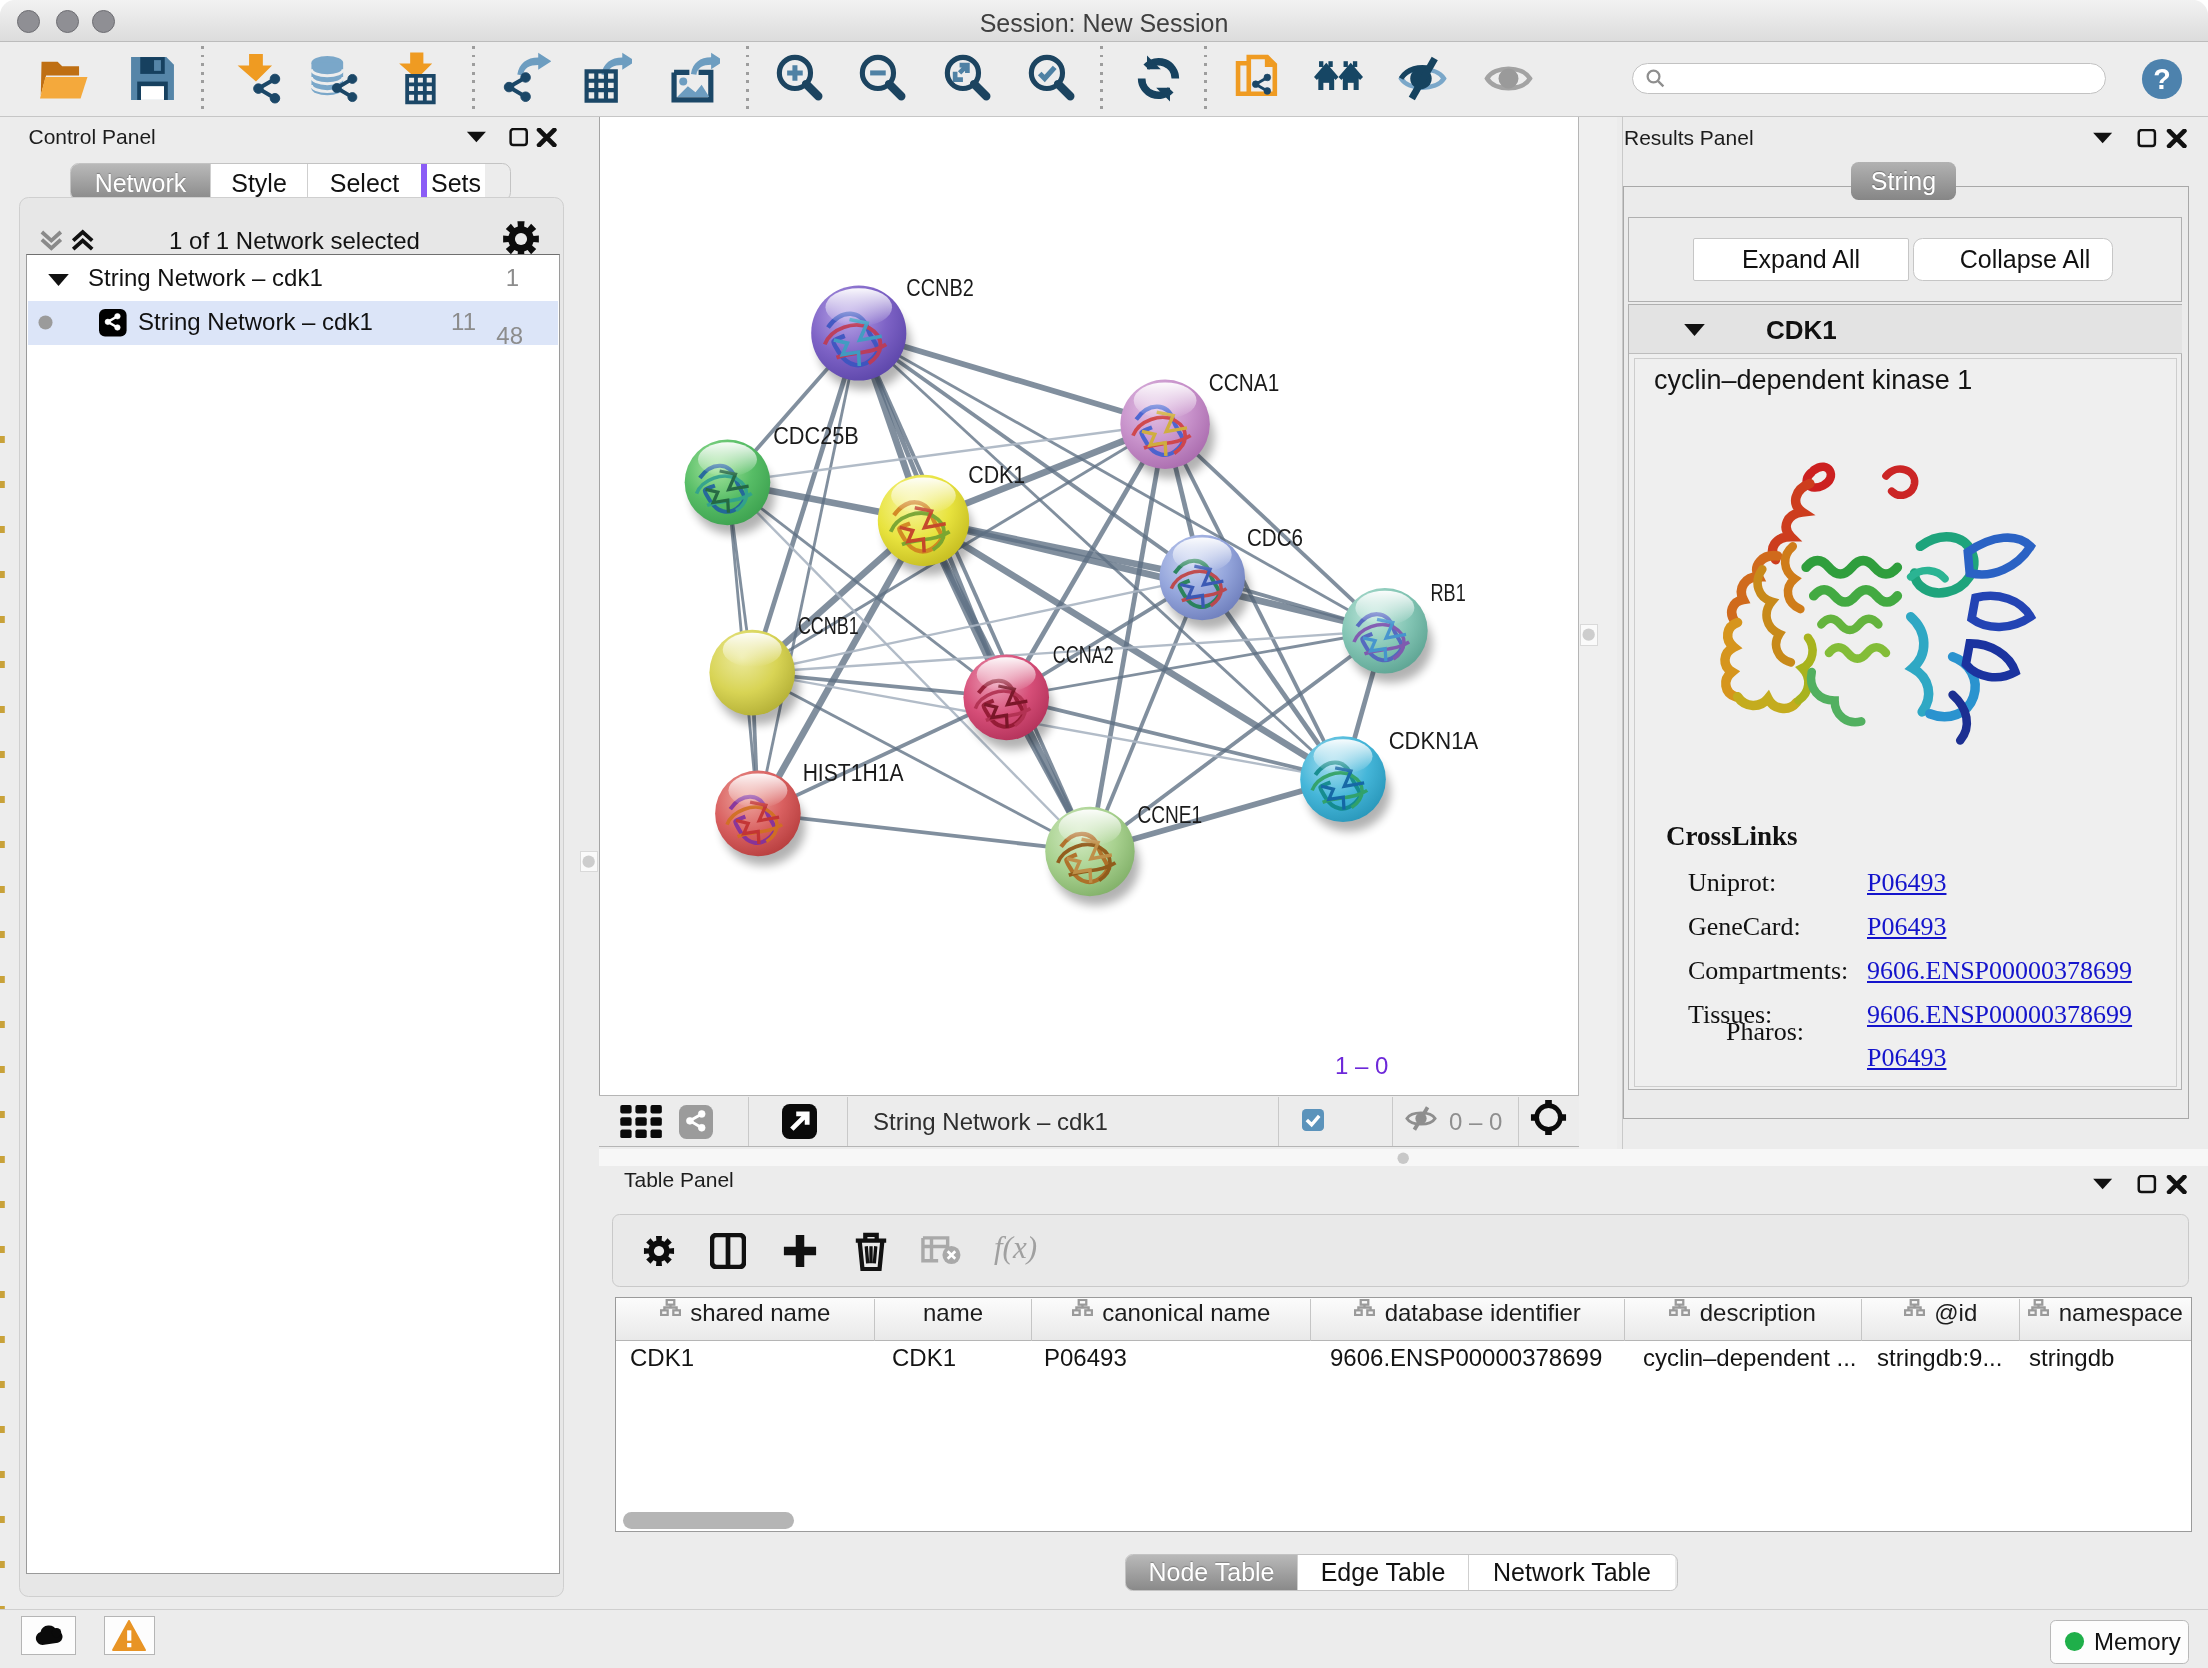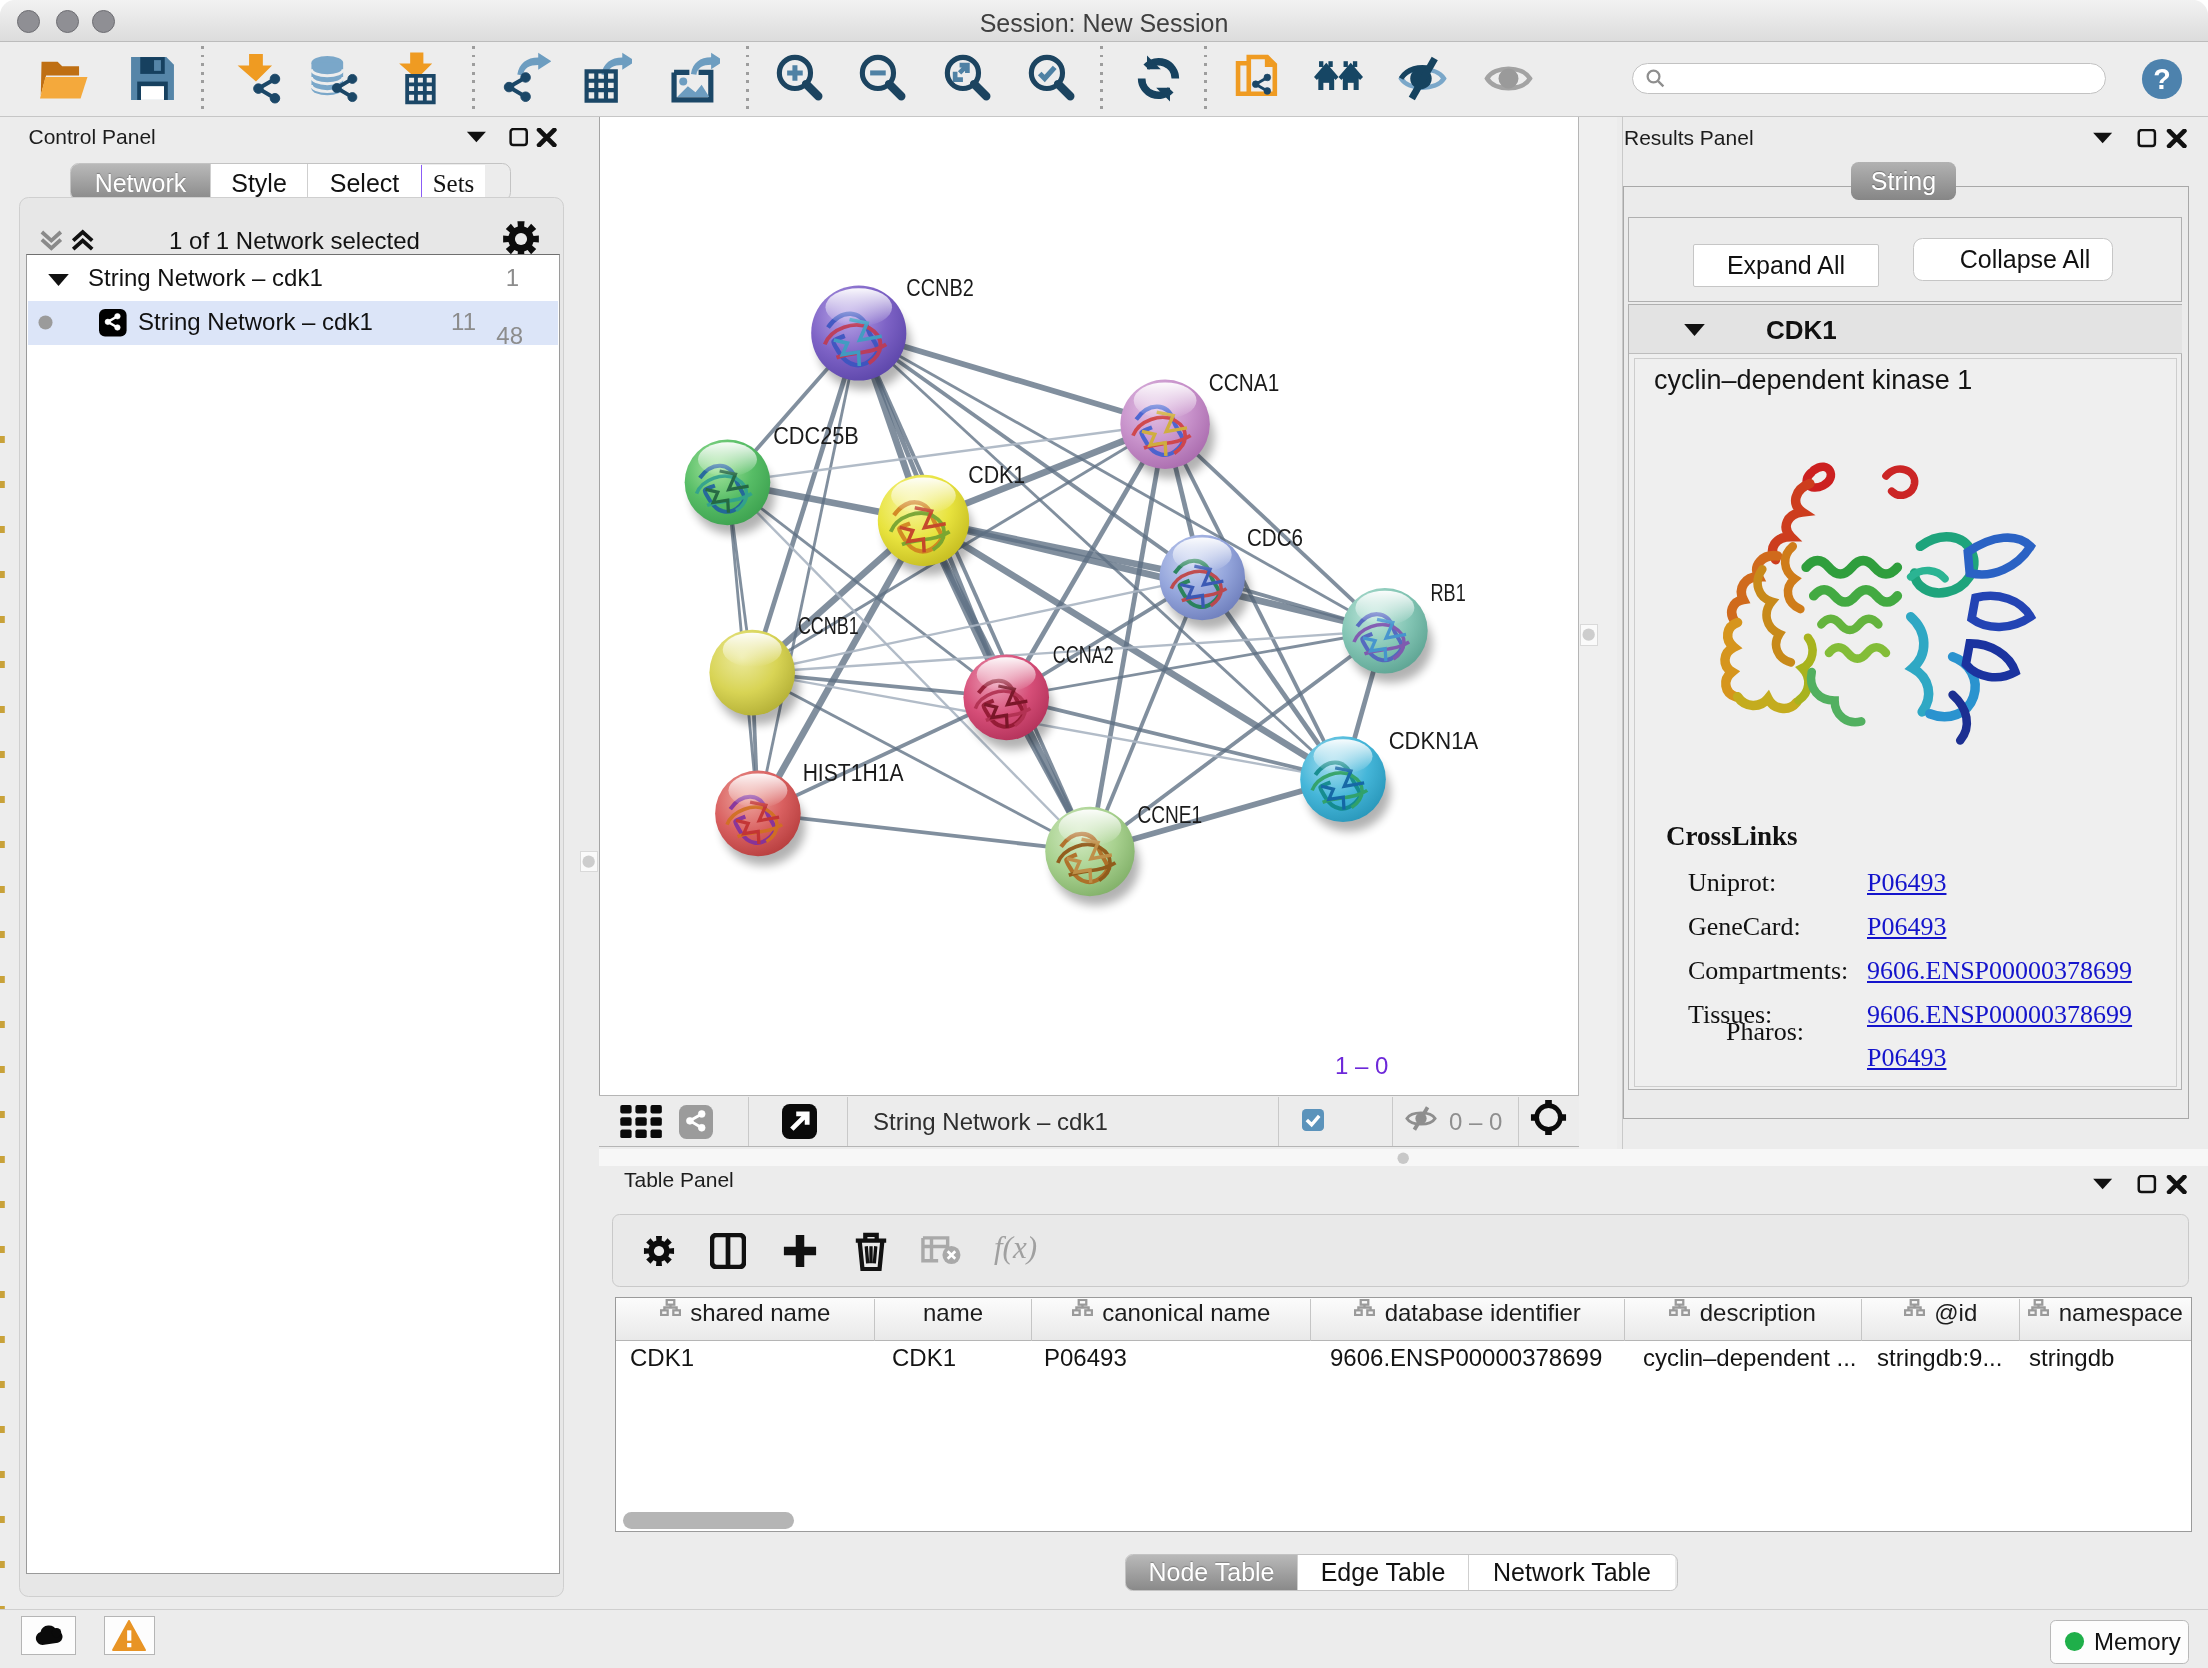--- a/index.html
+++ b/index.html
@@ -234,21 +234,21 @@
     </svg>
   </div>
   <div id="controlpanel">
     <div class="abs ptitle" style="left:28.5px;top:125px;">Control Panel</div>
     <svg class="abs" style="left:465px;top:128px;width:95px;height:19px;" viewBox="0 0 100 20">
       <path d="M2 4 L22 4 12 15 z" fill="#111"></path>
       <rect x="48" y="1" width="17" height="17" rx="3" fill="none" stroke="#111" stroke-width="2.6"></rect>
       <path d="M78 2 L94 18 M94 2 L78 18" stroke="#111" stroke-width="5" stroke-linecap="round"></path>
     </svg>
     <div class="abs" style="left:70px;top:163px;width:441px;height:38px;border-radius:8.6px;overflow:hidden;border:1px solid #c3c3c3;box-sizing:border-box;font-size:25px;">
-      <div class="tabseg seg-on" style="width:139px;">Network</div><div class="tabseg seg-off" style="width:97px;border-left:1px solid #cfcfcf;">Style</div><div class="tabseg seg-off" style="width:114px;border-left:1px solid #cfcfcf;">Select</div><div class="tabseg seg-off" style="width:64px;border-left:1px solid #8b5cf6;font-family:Liberation Serif, serif;">Sets</div>
+      <div class="tabseg seg-on" style="width:139px;">Network</div><div class="tabseg seg-off" style="width:97px;border-left:1px solid #cfcfcf;">Style</div><div class="tabseg seg-off" style="width:114px;border-left:1px solid #cfcfcf;">Select</div><div class="tabseg seg-off" style="width:64px;border-left:6px solid #8b5cf6;">Sets</div>
     </div>
     <div class="abs cpinner"></div>
     <svg class="abs" style="left:39px;top:228px;width:57px;height:27px;" viewBox="0 0 60 28">
       <g fill="none" stroke="#8a8a8a" stroke-width="4">
         <path d="M3 4 l10 9 10 -9 M3 12 l10 9 10 -9"></path>
       </g>
       <g fill="none" stroke="#111" stroke-width="4">
         <path d="M36 13 l10 -9 10 9 M36 22 l10 -9 10 9"></path>
       </g>
     </svg>
@@ -670,21 +670,21 @@
     <svg class="abs" style="left:2091px;top:129px;width:105px;height:19px;" viewBox="0 0 110 20">
       <path d="M2 4 L22 4 12 15 z" fill="#111"></path>
       <rect x="50" y="1" width="17" height="17" rx="3" fill="none" stroke="#111" stroke-width="2.6"></rect>
       <path d="M82 2 L98 18 M98 2 L82 18" stroke="#111" stroke-width="5" stroke-linecap="round"></path>
     </svg>
 
     <div class="abs" style="left:1623px;top:186px;width:566px;height:933px;background:#ebebeb;border:1px solid #a8a8a8;box-sizing:border-box;"></div>
     <div class="abs" style="left:1851px;top:162px;width:105px;height:38px;background:linear-gradient(#b2b2b2,#868686);border-radius:7.6px;color:#fff;font-size:25px;text-align:center;line-height:38px;text-shadow:0 -1px 1px rgba(0,0,0,.3);">String</div>
 
     <div class="abs" style="left:1628px;top:217px;width:554px;height:85px;background:#ececec;border:1px solid #b0b0b0;box-sizing:border-box;"></div>
-    <div class="abs" style="left:1693px;top:244px;width:186px;height:43px;background:#fff;border:1px solid #c6c6c6;border-radius:2px;box-sizing:border-box;font-size:25px;color:#111;text-align:center;line-height:41px;">Expand All</div>
+    <div class="abs" style="left:1693px;top:238px;width:216px;height:43px;background:#fff;border:1px solid #c6c6c6;border-radius:2px;box-sizing:border-box;font-size:25px;color:#111;text-align:center;line-height:41px;">Expand All</div>
     <div class="abs" style="left:1913px;top:238px;width:200px;height:43px;background:#fff;border:1px solid #c6c6c6;border-radius:9.5px;box-sizing:border-box;font-size:25px;color:#111;text-align:center;line-height:41px;padding-left:24px;">Collapse All</div>
 
     <div class="abs" style="left:1628px;top:304px;width:554px;height:786px;background:#efefef;border:1px solid #b0b0b0;box-sizing:border-box;"></div>
     <div class="abs" style="left:1629px;top:305px;width:553px;height:49px;background:#e3e3e3;border-bottom:1px solid #bdbdbd;box-sizing:border-box;"></div>
     <svg class="abs" style="left:1683px;top:322px;width:23px;height:15px;" viewBox="0 0 24 16">
       <path d="M1 2 L23 2 12 15 z" fill="#111"></path>
     </svg>
     <div class="abs" style="left:1766px;top:315px;font-size:26px;font-weight:bold;color:#111;">CDK1</div>
     <div class="abs" style="left:1634px;top:358px;width:543px;height:729px;border:1px solid #cdcdcd;box-sizing:border-box;"></div>
     <div class="abs" style="left:1654px;top:365px;font-size:27px;color:#141414;">cyclin–dependent kinase 1</div>

